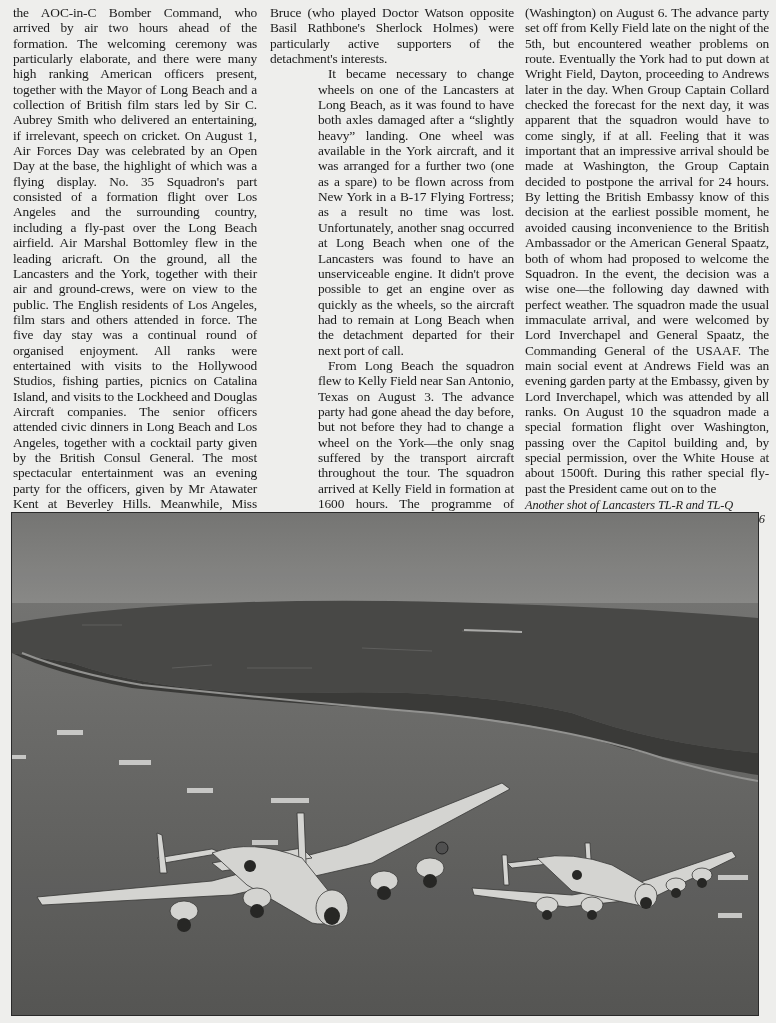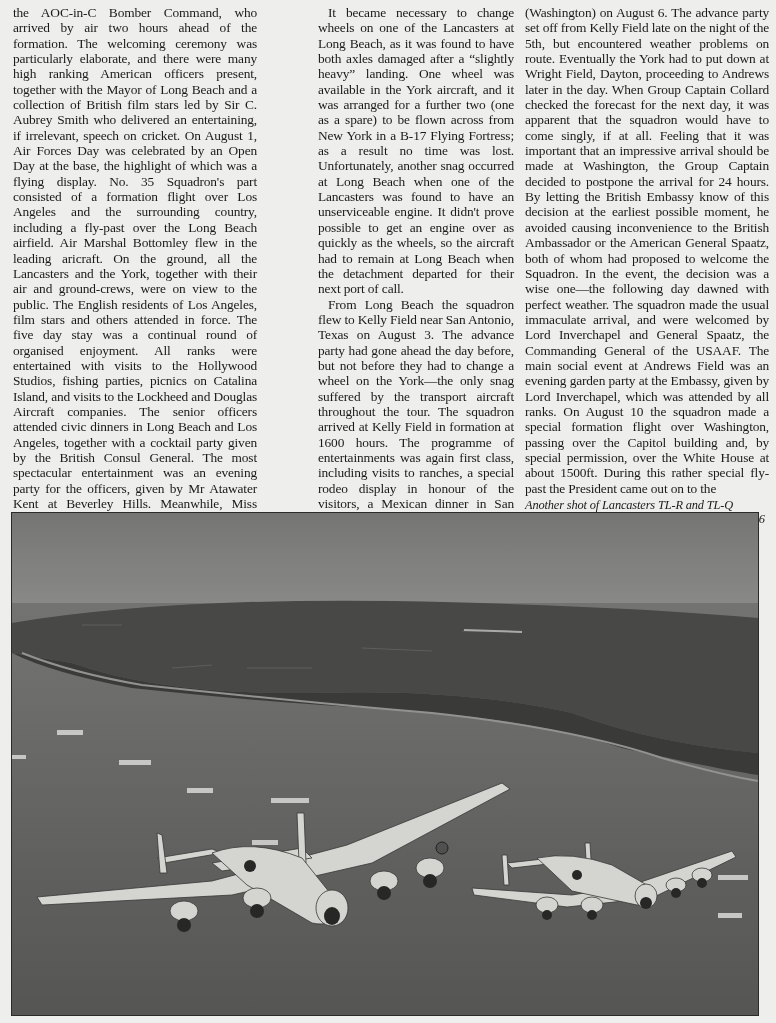--- a/index.html
+++ b/index.html
@@ -22,20 +22,21 @@
 </head>
 <body>
 
 <div class="page">
 
   <div class="col" id="col1">
     <p>the AOC-in-C Bomber Command, who arrived by air two hours ahead of the formation. The welcoming ceremony was particularly elaborate, and there were many high ranking American officers present, together with the Mayor of Long Beach and a collection of British film stars led by Sir C. Aubrey Smith who delivered an entertaining, if irrelevant, speech on cricket. On August 1, Air Forces Day was celebrated by an Open Day at the base, the highlight of which was a flying display. No. 35 Squadron's part consisted of a formation flight over Los Angeles and the surrounding country, including a fly-past over the Long Beach airfield. Air Marshal Bottomley flew in the leading aricraft. On the ground, all the Lancasters and the York, together with their air and ground-crews, were on view to the public. The English residents of Los Angeles, film stars and others attended in force. The five day stay was a continual round of organised enjoyment. All ranks were entertained with visits to the Hollywood Studios, fishing parties, picnics on Catalina Island, and visits to the Lockheed and Douglas Aircraft companies. The senior officers attended civic dinners in Long Beach and Los Angeles, together with a cocktail party given by the British Consul General. The most spectacular entertainment was an evening party for the officers, given by Mr Atawater Kent at Beverley Hills. Meanwhile, Miss Mary Pickford entertained the airmen to a bathing party and picnic at her house, and Sir Aubrey Smith and the actor Mr Nigel</p>
   </div>
 
   <div class="col" id="col2">
+    <p>Bruce (who played Doctor Watson opposite Basil Rathbone's Sherlock Holmes) were particularly active supporters of the detachment's interests.</p>
     <p class="ind">It became necessary to change wheels on one of the Lancasters at Long Beach, as it was found to have both axles damaged after a “slightly heavy” landing. One wheel was available in the York aircraft, and it was arranged for a further two (one as a spare) to be flown across from New York in a B-17 Flying Fortress; as a result no time was lost. Unfortunately, another snag occurred at Long Beach when one of the Lancasters was found to have an unserviceable engine. It didn't prove possible to get an engine over as quickly as the wheels, so the aircraft had to remain at Long Beach when the detachment departed for their next port of call.</p>
     <p class="ind">From Long Beach the squadron flew to Kelly Field near San Antonio, Texas on August 3. The advance party had gone ahead the day before, but not before they had to change a wheel on the York—the only snag suffered by the transport aircraft throughout the tour. The squadron arrived at Kelly Field in formation at 1600 hours. The programme of entertainments was again first class, including visits to ranches, a special rodeo display in honour of the visitors, a Mexican dinner in San Antonio and a multitude of other events. On one occasion the local GI brides gave a picnic for the airmen.</p>
     <p class="ind">The squadron was scheduled to arrive at their next stopover, Andrews Field</p>
   </div>
 
   <div class="col" id="col3">
     <p>(Washington) on August 6. The advance party set off from Kelly Field late on the night of the 5th, but encountered weather problems on route. Eventually the York had to put down at Wright Field, Dayton, proceeding to Andrews later in the day. When Group Captain Collard checked the forecast for the next day, it was apparent that the squadron would have to come singly, if at all. Feeling that it was important that an impressive arrival should be made at Washington, the Group Captain decided to postpone the arrival for 24 hours. By letting the British Embassy know of this decision at the earliest possible moment, he avoided causing inconvenience to the British Ambassador or the American General Spaatz, both of whom had proposed to welcome the Squadron. In the event, the decision was a wise one—the following day dawned with perfect weather. The squadron made the usual immaculate arrival, and were welcomed by Lord Inverchapel and General Spaatz, the Commanding General of the USAAF. The main social event at Andrews Field was an evening garden party at the Embassy, given by Lord Inverchapel, which was attended by all ranks. On August 10 the squadron made a special formation flight over Washington, passing over the Capitol building and, by special permission, over the White House at about 1500ft. During this rather special fly-past the President came out on to the</p>
     <div class="caption">Another shot of Lancasters TL-R and TL-Q rehearsing for the V-Day flypast on May 29, 1946</div>
   </div>
 

